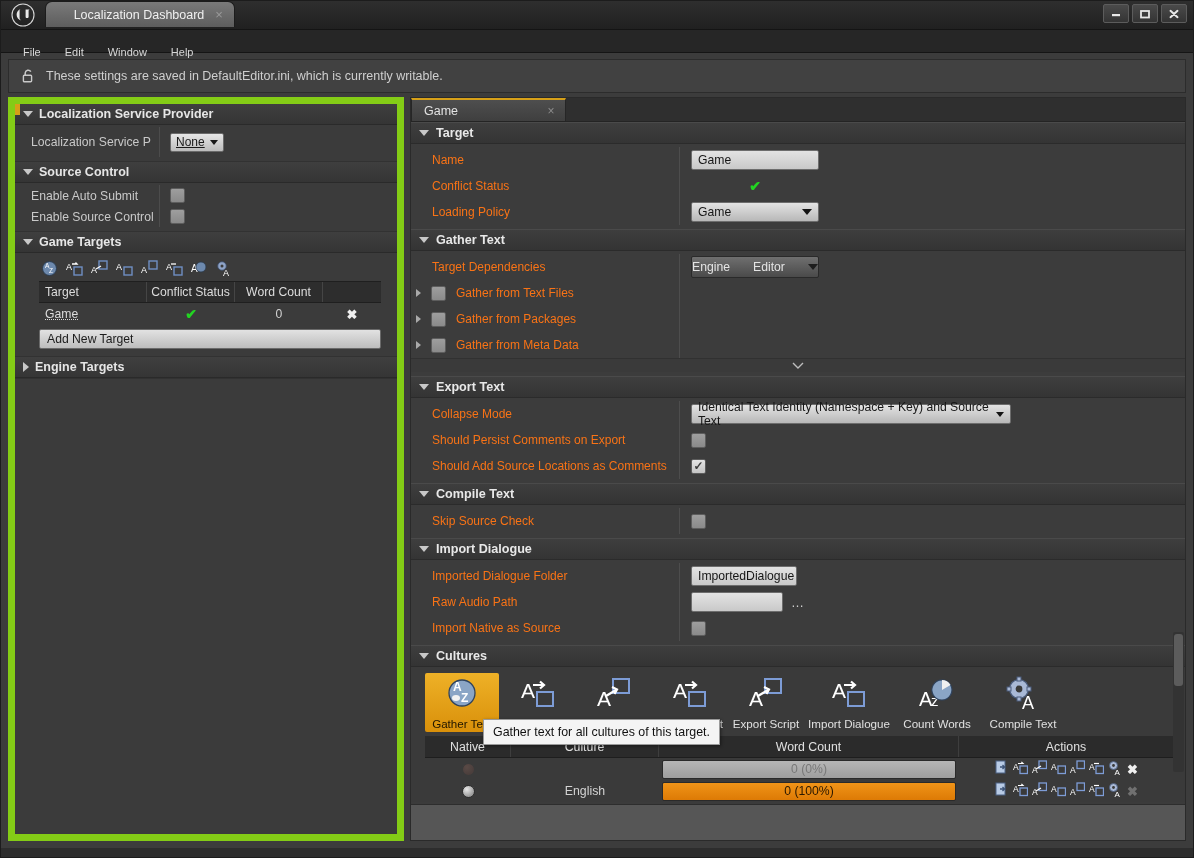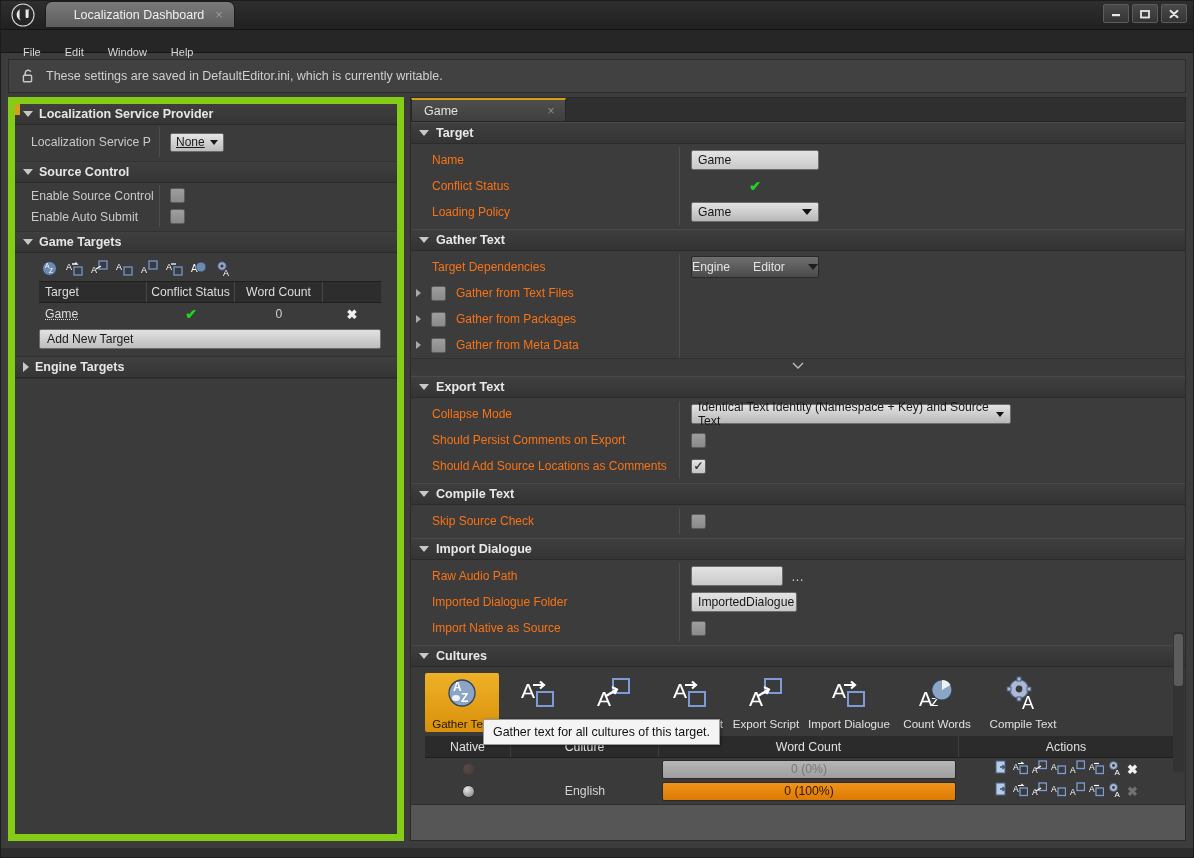--- a/index.html
+++ b/index.html
@@ -401,26 +401,26 @@
           </span>
         </div>
       </div>
 
       <div class="cat-header">
         <span class="tri-down"></span>
         <span>Source Control</span>
       </div>
       <div class="prop-block">
         <div class="prop-row">
-          <span class="prop-label">Enable Source Control</span>
+          <span class="prop-label">Enable Auto Submit</span>
           <span class="prop-divider"></span>
           <span class="checkbox"></span>
         </div>
         <div class="prop-row">
-          <span class="prop-label">Enable Auto Submit</span>
+          <span class="prop-label">Enable Source Control</span>
           <span class="prop-divider"></span>
           <span class="checkbox"></span>
         </div>
       </div>
 
       <div class="cat-header">
         <span class="tri-down"></span>
         <span>Game Targets</span>
       </div>
       <div class="prop-block">
@@ -637,33 +637,33 @@
             <span class="checkbox"></span>
           </div>
         </div>
 
         <div class="sec-header">
           <span class="tri-down"></span>
           <span>Import Dialogue</span>
         </div>
         <div class="sec-body">
           <div class="r-row">
+            <span class="r-label">Imported Dialogue Folder</span>
+            <span class="r-sep"></span>
+            <span class="r-val">
+                <span class="textbox" style="width:106px">ImportedDialogue</span>
+              </span>
+          </div>
+          <div class="r-row">
             <span class="r-label">Raw Audio Path</span>
             <span class="r-sep"></span>
             <span class="r-val">
               <span class="textbox" style="width:92px"></span>
               <span class="dots-btn">…</span>
             </span>
-          </div>
-          <div class="r-row">
-            <span class="r-label">Imported Dialogue Folder</span>
-            <span class="r-sep"></span>
-            <span class="r-val">
-                <span class="textbox" style="width:106px">ImportedDialogue</span>
-              </span>
           </div>
           <div class="r-row">
             <span class="r-label">Import Native as Source</span>
             <span class="r-sep"></span>
             <span class="checkbox"></span>
           </div>
         </div>
 
         <div class="sec-header">
           <span class="tri-down"></span>

